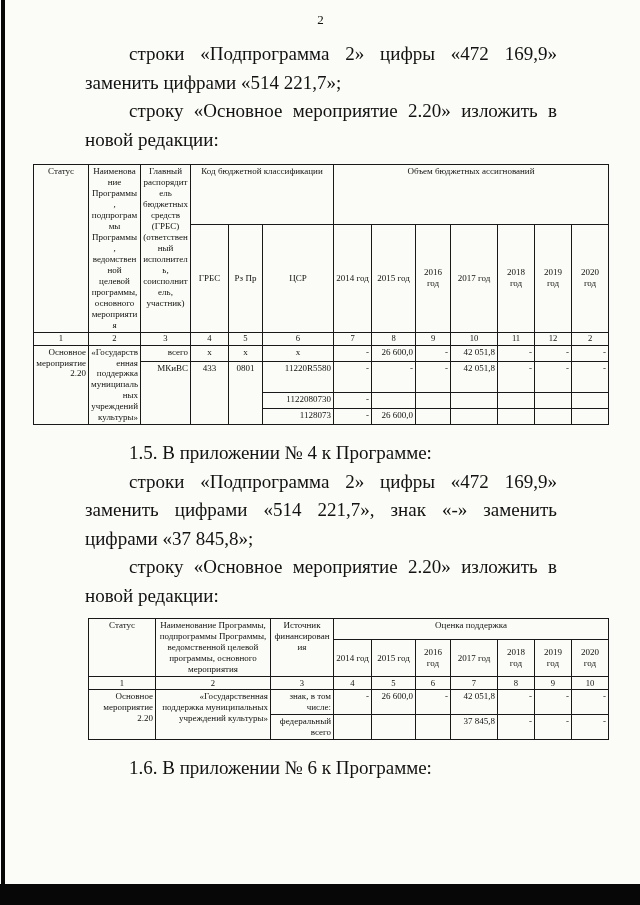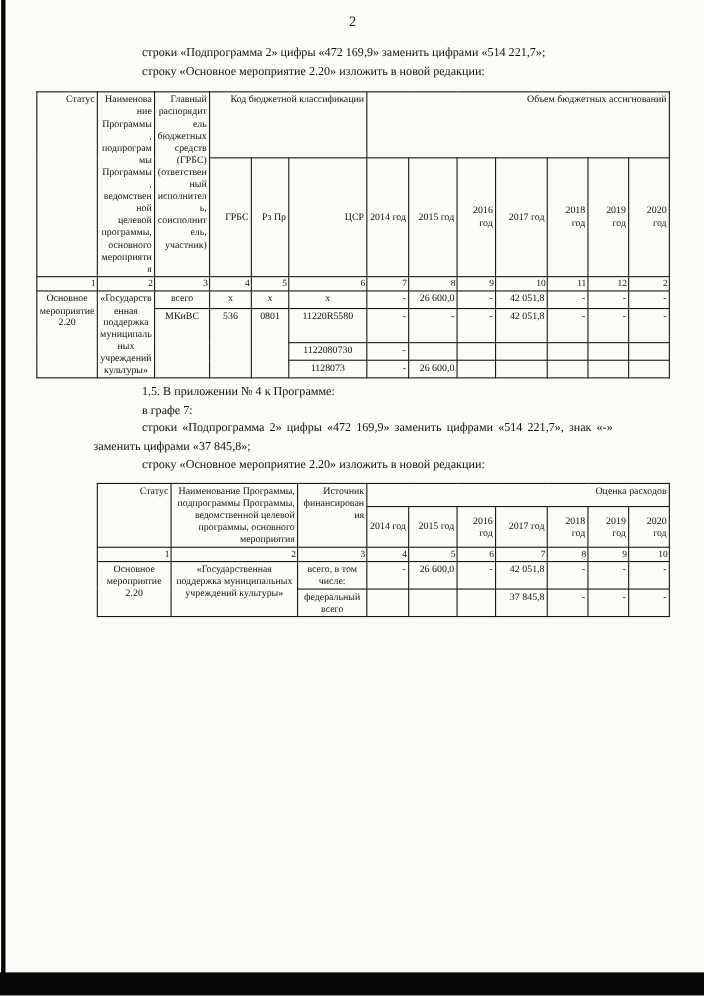--- a/index.html
+++ b/index.html
@@ -2,31 +2,31 @@
 <html lang="ru"><head>
 <meta charset="utf-8">
 <style>
   html,body{margin:0;padding:0;background:#6e6e6e;}
   .page{position:relative;width:640px;height:905px;background:#fbfbf7;color:#121212;
         font-family:"Liberation Serif",serif;overflow:hidden;}
   .edge-left{position:absolute;left:1px;top:0;width:4px;height:886px;background:#070707;}
   .edge-bottom{position:absolute;left:0;bottom:0;width:640px;height:21px;background:#070707;}
   .content{position:relative;padding:12px 32px 0 33px;}
   .pageno{text-align:center;font-size:13px;margin:0 0 12px 0;}
-  p.body{font-size:11px;line-height:1.5;text-align:justify;
+  p.body{font-size:19px;line-height:1.5;text-align:justify;
          margin:0 51px 0 52px;text-indent:44px;}
-  .sec{margin-top:4px;}
+  .sec{margin-top:14px;}
 
   table.doc{border-collapse:collapse;table-layout:fixed;font-size:9px;line-height:1.22;}
   table.doc th,table.doc td{border:1px solid #191919;padding:1px 2px;vertical-align:top;
         font-weight:normal;overflow-wrap:break-word;word-wrap:break-word;}
-  table.doc th{text-align:right;}
+  table.doc th{text-align:center;}
   table.doc th.mid{vertical-align:middle;}
   tr.nums th{font-size:8.6px;padding:0 1px;height:12px;vertical-align:middle;}
-  td.l{text-align:center;}
+  td.l{text-align:right;}
   td.c{text-align:center;}
   td.r{text-align:right;padding-right:3px;}
   tr.dr td{height:13px;}
   .tbl1{width:575px;margin:10px 0 0 0;}
   .tbl2{width:520px;margin:8px 0 0 55px;}
 </style>
 </head>
 <body>
 
 <div class="page">
@@ -102,21 +102,21 @@
           <td class="r">-</td>
           <td class="r">26 600,0</td>
           <td class="r">-</td>
           <td class="r">42 051,8</td>
           <td class="r">-</td>
           <td class="r">-</td>
           <td class="r">-</td>
         </tr>
         <tr class="dr">
           <td class="l" rowspan="3">МКиВС</td>
-          <td class="c" rowspan="3">536</td>
+          <td class="c" rowspan="3">433</td>
           <td class="c" rowspan="3">0801</td>
           <td class="l">11220R5580</td>
           <td class="r">-</td>
           <td class="r">-</td>
           <td class="r">-</td>
           <td class="r">42 051,8</td>
           <td class="r">-</td>
           <td class="r">-</td>
           <td class="r">-</td>
         </tr>
@@ -138,21 +138,20 @@
           <td class="r"></td>
           <td class="r"></td>
           <td class="r"></td>
           <td class="r"></td>
         </tr>
       </tbody>
     </table>
 
     <div class="sec">
       <p class="body">1.5. В приложении № 4 к Программе:</p>
-      <p class="body">в графе 7:</p>
       <p class="body">строки «Подпрограмма 2» цифры «472 169,9» заменить цифрами «514 221,7», знак «-» заменить цифрами «37 845,8»;</p>
       <p class="body">строку «Основное мероприятие 2.20» изложить в новой редакции:</p>
     </div>
 
     <table class="doc tbl2">
       <colgroup>
         <col style="width:67px">
           <col style="width:115px">
           <col style="width:63px">
         <col style="width:38px">
@@ -161,21 +160,21 @@
         <col style="width:47px">
           <col style="width:37px">
           <col style="width:37px">
           <col style="width:37px">
       </colgroup>
       <thead>
         <tr>
           <th rowspan="2">Статус</th>
           <th rowspan="2">Наименование Программы, подпрограммы Программы, ведомственной целевой программы, основного мероприятия</th>
           <th rowspan="2">Источник финансирования</th>
-          <th colspan="7">Оценка расходов</th>
+          <th colspan="7">Оценка поддержка</th>
         </tr>
         <tr>
           <th class="mid">2014 год</th>
           <th class="mid">2015 год</th>
           <th class="mid">2016 год</th>
           <th class="mid">2017 год</th>
           <th class="mid">2018 год</th>
           <th class="mid">2019 год</th>
           <th class="mid">2020 год</th>
         </tr>
@@ -189,21 +188,21 @@
           <th>7</th>
           <th>8</th>
           <th>9</th>
           <th>10</th>
         </tr>
       </thead>
       <tbody>
         <tr class="dr">
           <td class="l" rowspan="2">Основное мероприятие 2.20</td>
           <td class="l" rowspan="2">«Государственная поддержка муниципальных учреждений культуры»</td>
-          <td class="l">всего, в том числе:</td>
+          <td class="l">знак, в том числе:</td>
           <td class="r">-</td>
           <td class="r">26 600,0</td>
           <td class="r">-</td>
           <td class="r">42 051,8</td>
           <td class="r">-</td>
           <td class="r">-</td>
           <td class="r">-</td>
         </tr>
         <tr class="dr">
           <td class="l">федеральный всего</td>
@@ -212,15 +211,16 @@
           <td class="r"></td>
           <td class="r">37 845,8</td>
           <td class="r">-</td>
           <td class="r">-</td>
           <td class="r">-</td>
         </tr>
       </tbody>
     </table>
 
     <div class="sec">
+      <p class="body">1.6. В приложении № 6 к Программе:</p>
     </div>
   </div>
 </div>
 
 </body></html>

